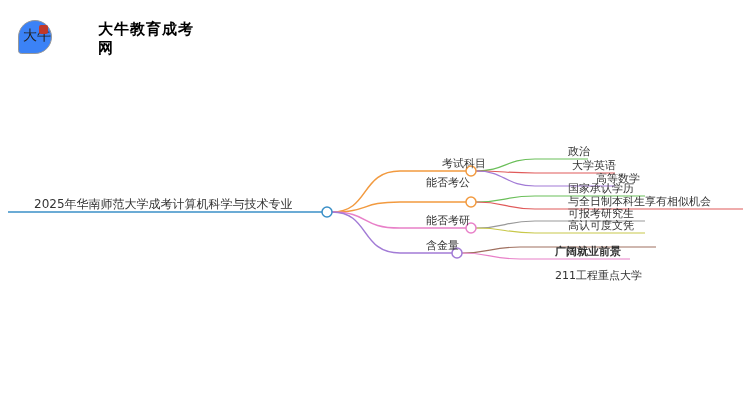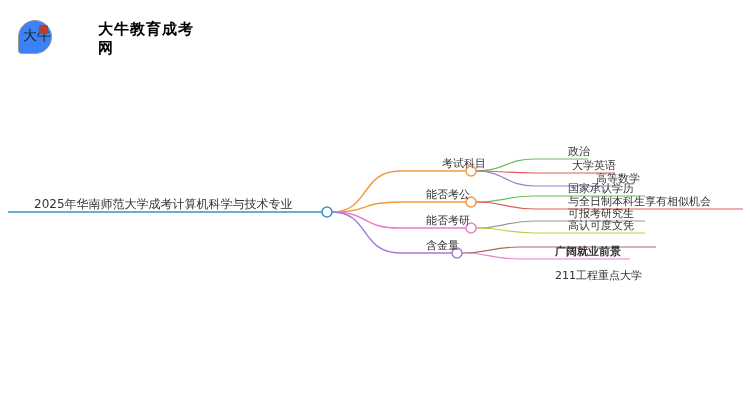--- a/index.html
+++ b/index.html
@@ -50,21 +50,21 @@
   <circle cx="327" cy="212" r="5" fill="#fff" stroke="#3a8fc7" stroke-width="1.5"></circle>
   <circle cx="471" cy="171" r="5" fill="#fff" stroke="#f29a3f" stroke-width="1.5"></circle>
   <circle cx="471" cy="202" r="5" fill="#fff" stroke="#f29a3f" stroke-width="1.5"></circle>
   <circle cx="471" cy="228" r="5" fill="#fff" stroke="#e880c8" stroke-width="1.5"></circle>
   <circle cx="457" cy="253" r="5" fill="#fff" stroke="#a27bd6" stroke-width="1.5"></circle>
 </svg>
 
 <div class="lbl root-lbl" style="left:14px; top:198px;">2025年华南师范大学成考计算机科学与技术专业</div>
 
 <div class="lbl" style="left:422px; top:158px;">考试科目</div>
-<div class="lbl" style="left:406px; top:189px;">能否考公</div>
+<div class="lbl" style="left:406px; top:177px;">能否考公</div>
 <div class="lbl" style="left:406px; top:215px;">能否考研</div>
 <div class="lbl" style="left:406px; top:240px;">含金量</div>
 
 <div class="lbl" style="left:548px; top:146px;">政治</div>
 <div class="lbl" style="left:532px; top:160px;margin-left:20px;">大学英语</div>
 <div class="lbl" style="left:576px; top:173px;">高等数学</div>
 
 <div class="lbl" style="left:548px; top:183px;">国家承认学历</div>
 <div class="lbl" style="left:548px; top:196px;">与全日制本科生享有相似机会</div>
 

